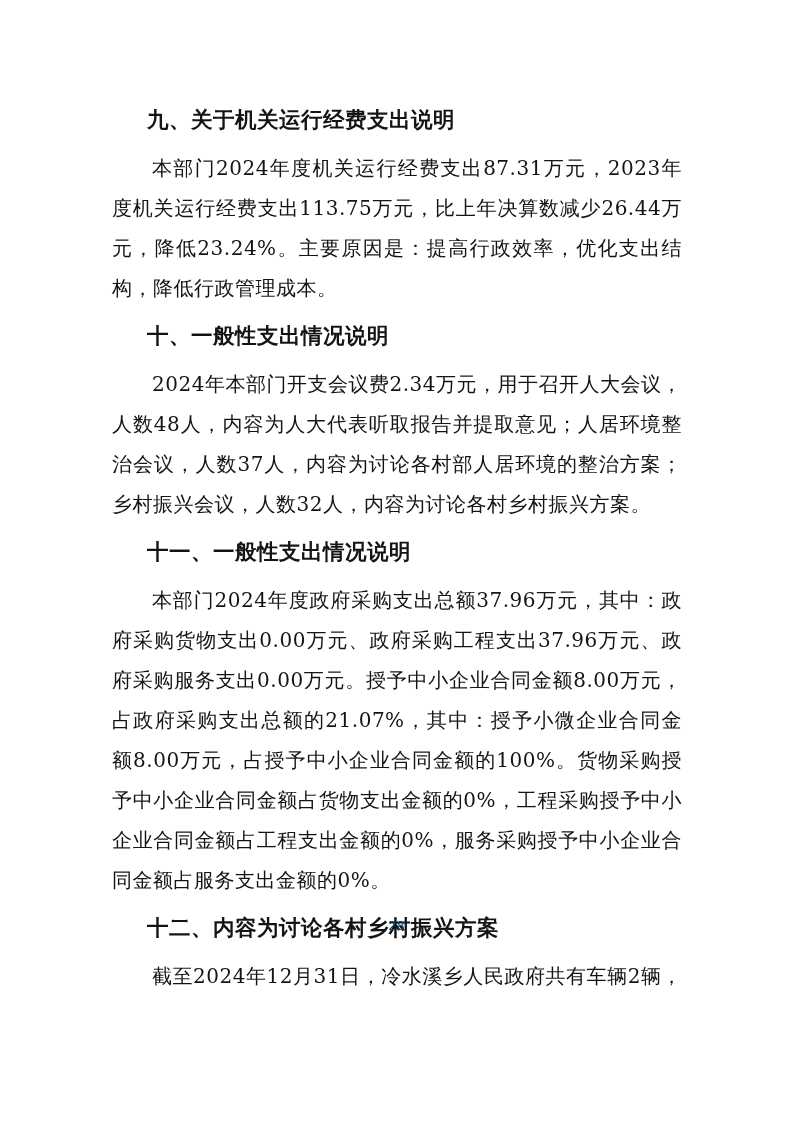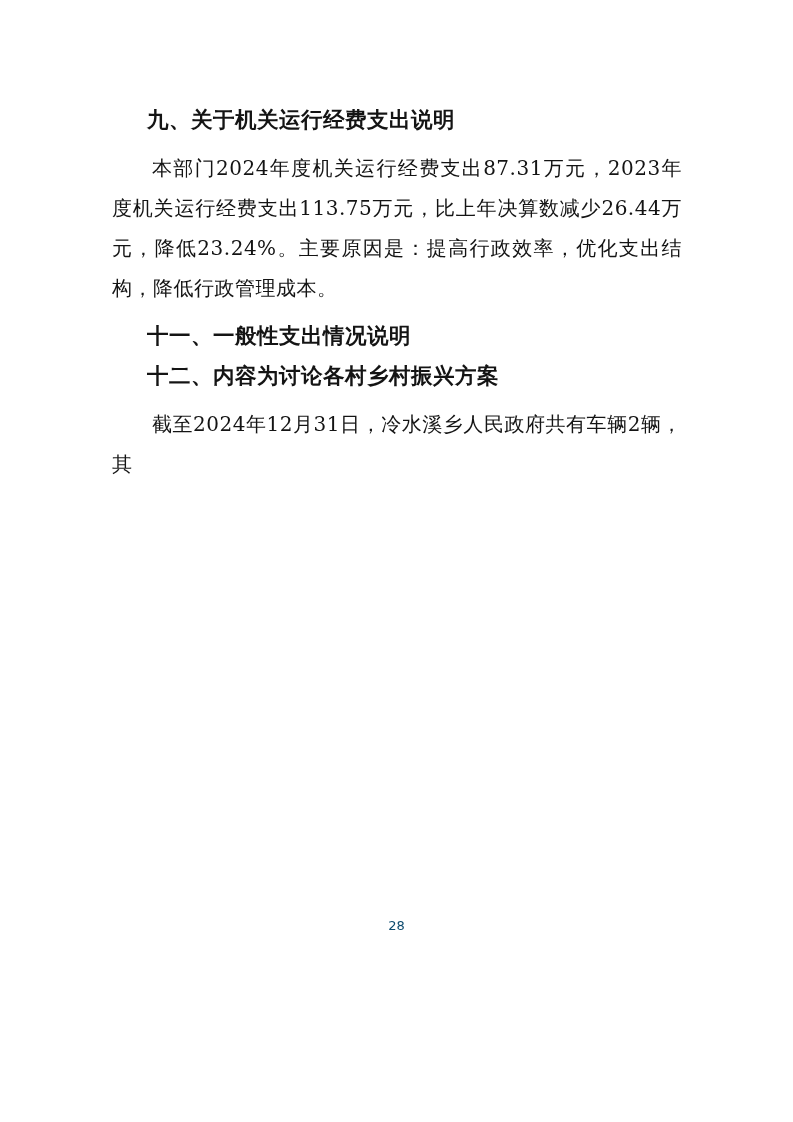--- a/index.html
+++ b/index.html
@@ -55,22 +55,25 @@
 </style>
 </head>
 <body>
 
 <div class="doc-page">
   <div class="content">
 
     <h2 class="sec-heading">九、关于机关运行经费支出说明</h2>
     <p class="body-para">本部门2024年度机关运行经费支出87.31万元，2023年度机关运行经费支出113.75万元，比上年决算数减少26.44万元，降低23.24%。主要原因是：提高行政效率，优化支出结构，降低行政管理成本。</p>
 
+    <h2 class="sec-heading">十、一般性支出情况说明</h2>
+    <p class="body-para">2024年本部门开支会议费2.34万元，用于召开人大会议，人数48人，内容为人大代表听取报告并提取意见；人居环境整治会议，人数37人，内容为讨论各村部人居环境的整治方案；乡村振兴会议，人数32人，内容为讨论各村乡村振兴方案。</p>
 
     <h2 class="sec-heading">十一、一般性支出情况说明</h2>
+    <p class="body-para">本部门2024年度政府采购支出总额37.96万元，其中：政府采购货物支出0.00万元、政府采购工程支出37.96万元、政府采购服务支出0.00万元。授予中小企业合同金额8.00万元，占政府采购支出总额的21.07%，其中：授予小微企业合同金额8.00万元，占授予中小企业合同金额的100%。货物采购授予中小企业合同金额占货物支出金额的0%，工程采购授予中小企业合同金额占工程支出金额的0%，服务采购授予中小企业合同金额占服务支出金额的0%。</p>
 
     <h2 class="sec-heading">十二、内容为讨论各村乡村振兴方案</h2>
     <p class="body-para">截至2024年12月31日，冷水溪乡人民政府共有车辆2辆，其</p>
 
   </div>
 
   <div class="page-number">28</div>
 </div>
 
 </body></html>

